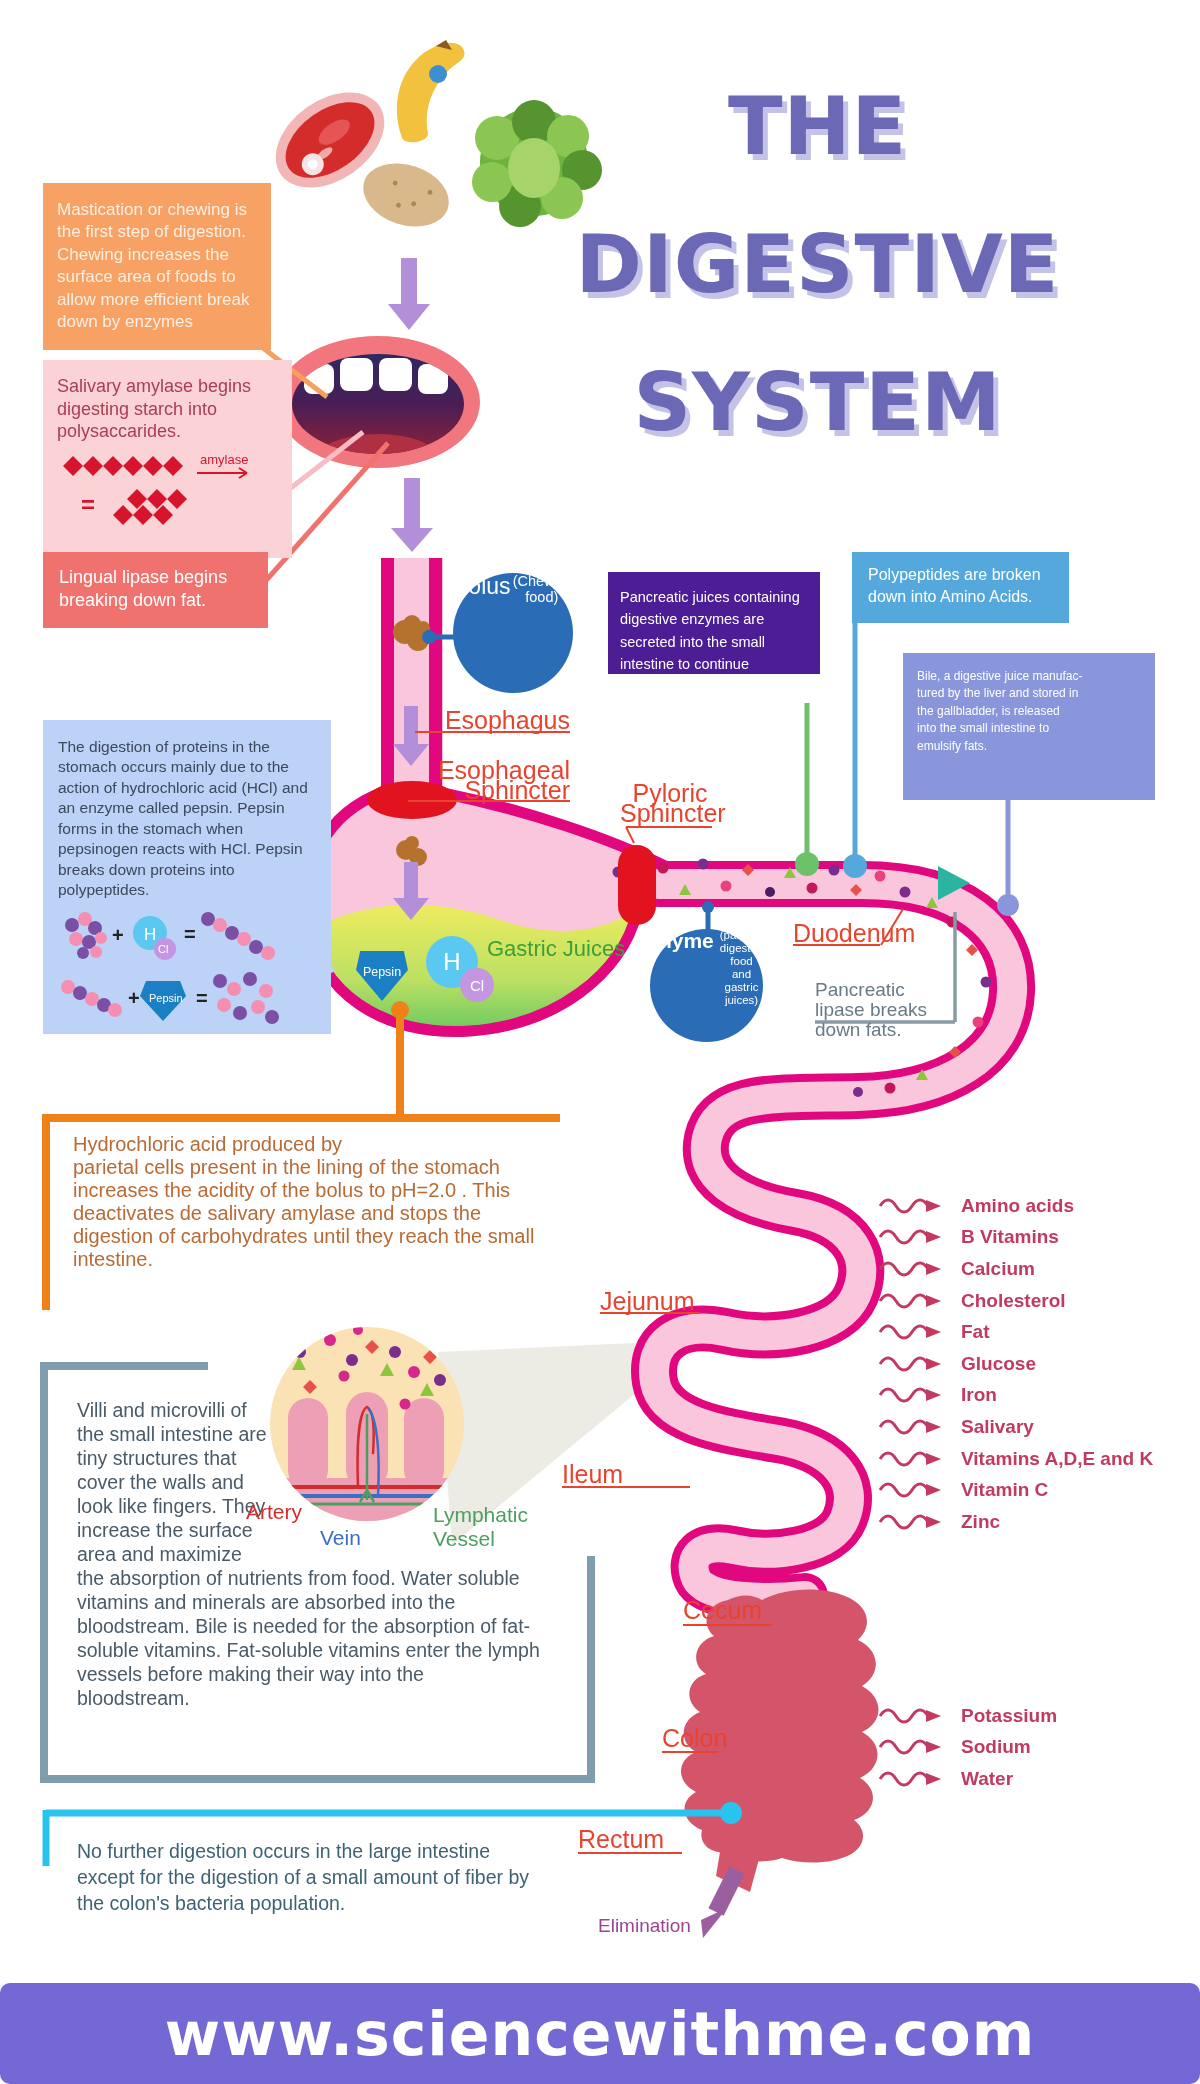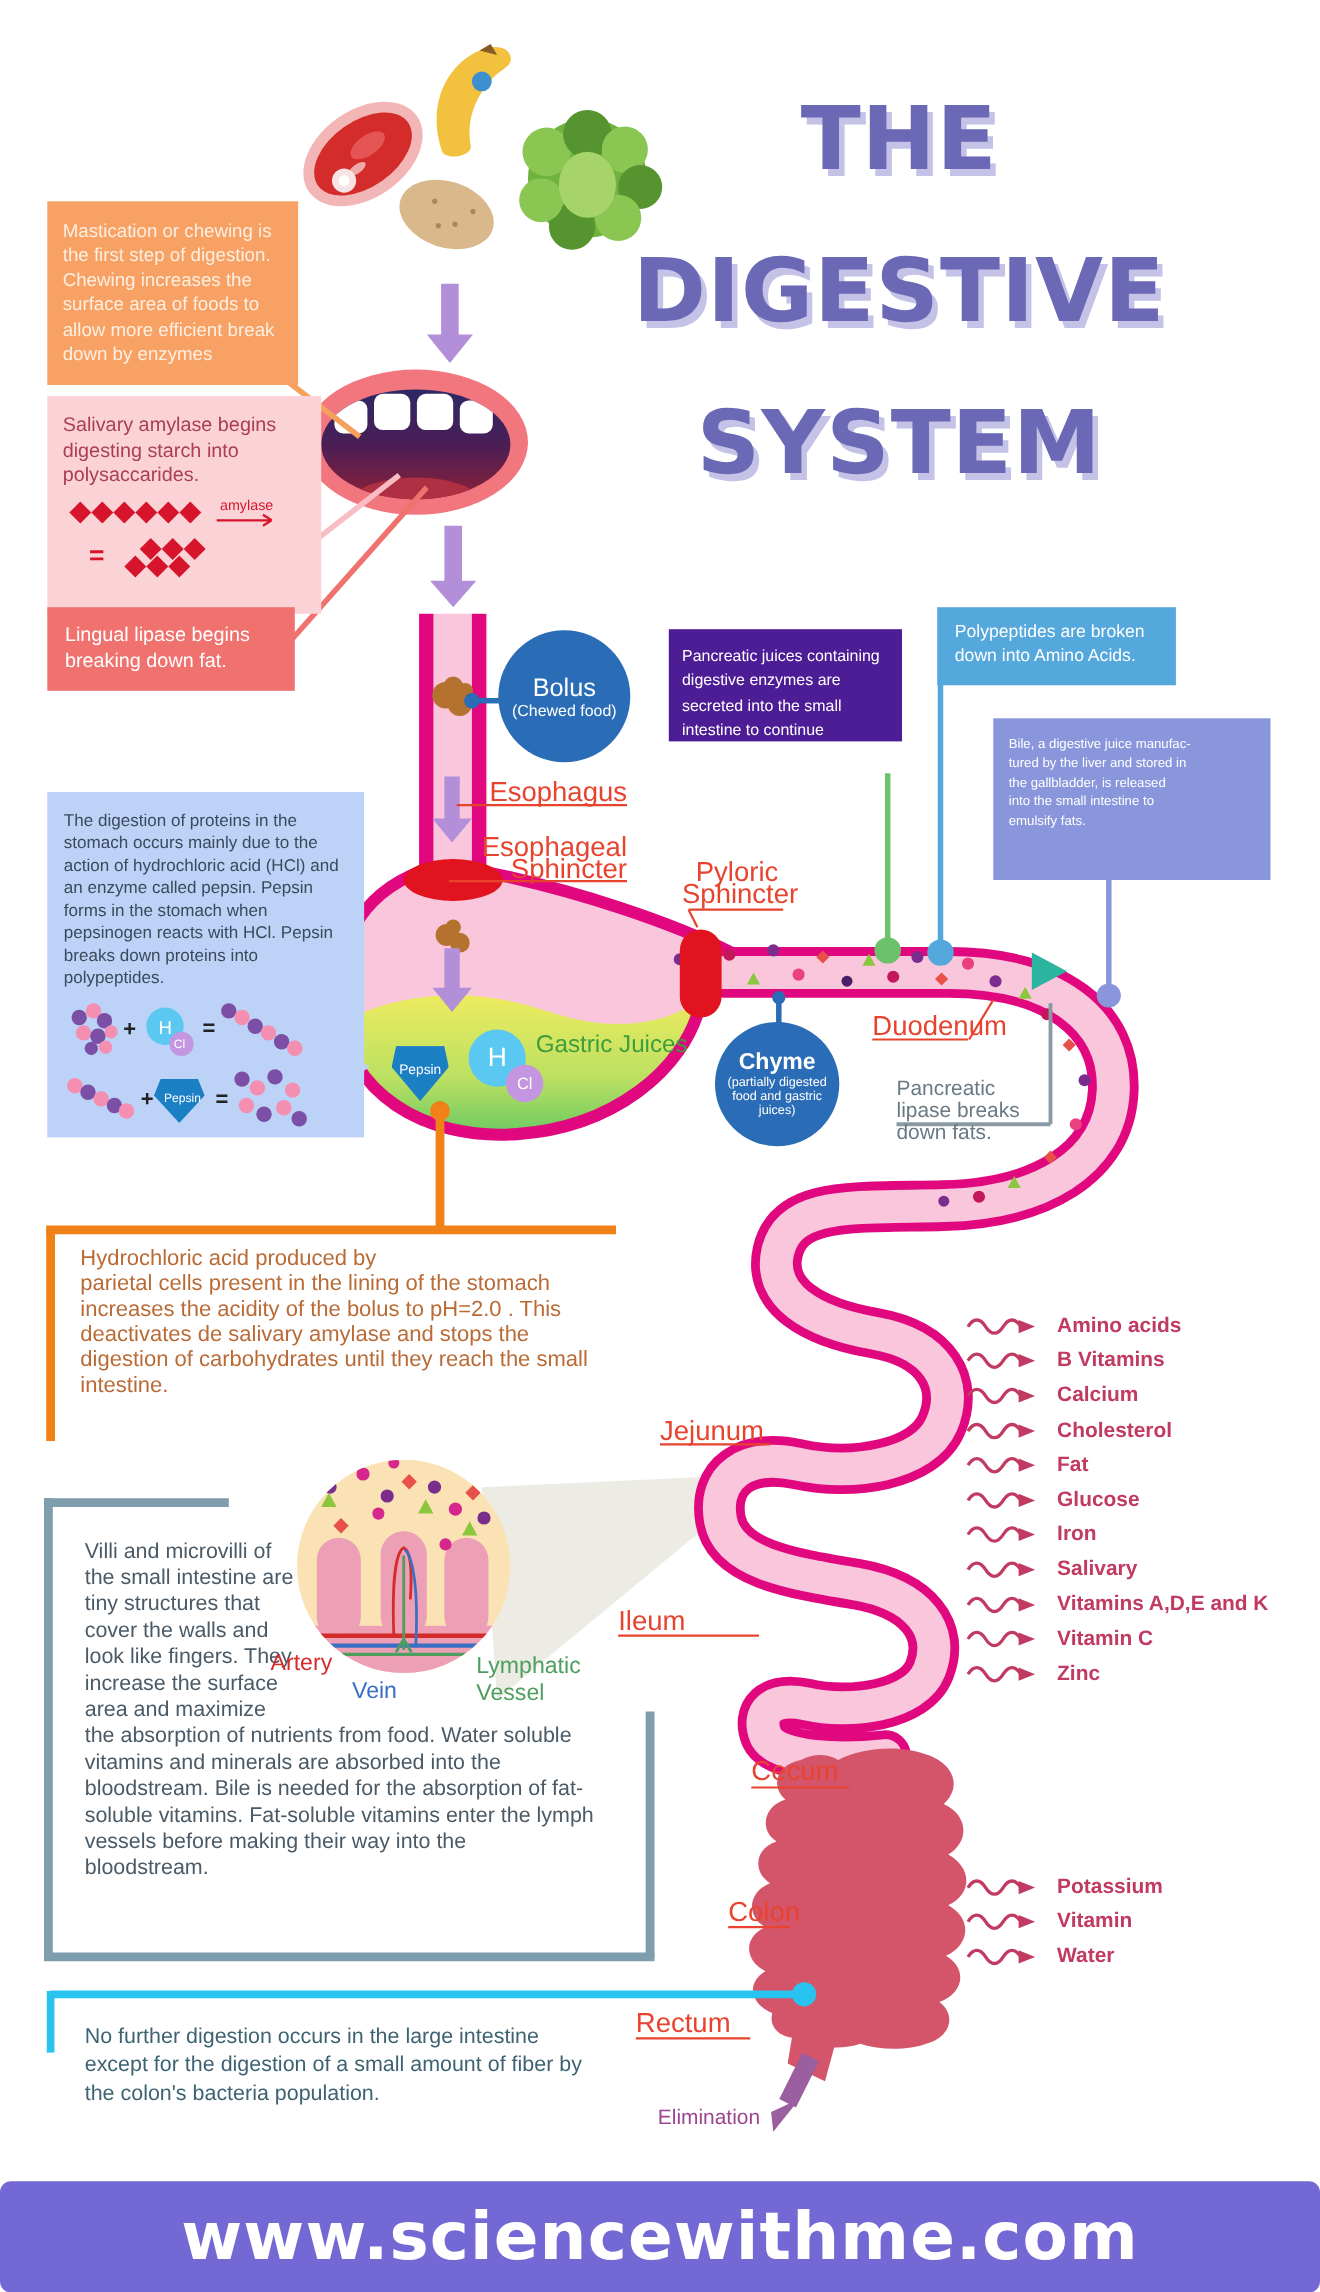--- a/index.html
+++ b/index.html
@@ -26,21 +26,21 @@
   .txt-villi{left:77px;top:1398px;width:495px;color:#4A5A66;font-size:19.5px;line-height:24px;}
   .villi-float{float:right;width:300px;height:168px;}
   .txt-cyan{left:77px;top:1838px;width:470px;color:#3D6272;font-size:19.5px;line-height:26px;}
   .txt-panlip{left:815px;top:980px;width:142px;color:#6A7A85;font-size:19px;line-height:20px;}
   
   .olabel{color:#E8432E;font-size:25px;line-height:20px;}
   .title{left:545px;top:58px;width:545px;text-align:center;color:#6B68B5;font-weight:bold;
          font-size:80px;line-height:138px;letter-spacing:1px;text-shadow:5px 6px 0 #C4C2E6;
          font-family:"DejaVu Sans",sans-serif;}
   .circle-callout{border-radius:50%;background:#2A6CB5;color:#fff;text-align:center;
-                  display:flex;flex-direction:column;justify-content:center;}
+                  display:flex;flex-direction:row;justify-content:center;}
   .bolus-circle{left:453px;top:573px;width:120px;height:120px;}
   .bolus-circle .t1{font-size:23px;}
   .bolus-circle .t2{font-size:14.5px;}
   .chyme-circle{left:650px;top:929px;width:113px;height:113px;}
   .chyme-circle .t1{font-size:21px;font-weight:bold;}
   .chyme-circle .t2{font-size:11.5px;line-height:13px;padding:0 6px;}
   .h-circle{border-radius:50%;background:#5BC8F2;color:#fff;display:flex;align-items:center;justify-content:center;}
   .cl-circle{border-radius:50%;background:#C495E0;color:#fff;display:flex;align-items:center;justify-content:center;}
   .stomach-h{left:426px;top:936px;width:52px;height:52px;font-size:24px;}
   .stomach-cl{left:460px;top:968px;width:34px;height:34px;font-size:15px;}
@@ -552,21 +552,21 @@
           <path d="M2 11 C7 3 13 3 18 11 C23 19 29 19 34 11 C39 3 45 3 50 11" stroke="#C13A62" stroke-width="3" fill="none"></path>
           <polygon points="48,5 63,11 48,17" fill="#C13A62"></polygon>
         </svg>
       <span>Potassium</span>
       </div>
     <div class="nut-row">
       <svg width="66" height="22" viewBox="0 0 66 22">
           <path d="M2 11 C7 3 13 3 18 11 C23 19 29 19 34 11 C39 3 45 3 50 11" stroke="#C13A62" stroke-width="3" fill="none"></path>
           <polygon points="48,5 63,11 48,17" fill="#C13A62"></polygon>
         </svg>
-      <span>Vitamin</span>
+      <span>Sodium</span>
       </div>
     <div class="nut-row">
       <svg width="66" height="22" viewBox="0 0 66 22">
           <path d="M2 11 C7 3 13 3 18 11 C23 19 29 19 34 11 C39 3 45 3 50 11" stroke="#C13A62" stroke-width="3" fill="none"></path>
           <polygon points="48,5 63,11 48,17" fill="#C13A62"></polygon>
         </svg>
       <span>Water</span>
       </div>
   </div>
 

